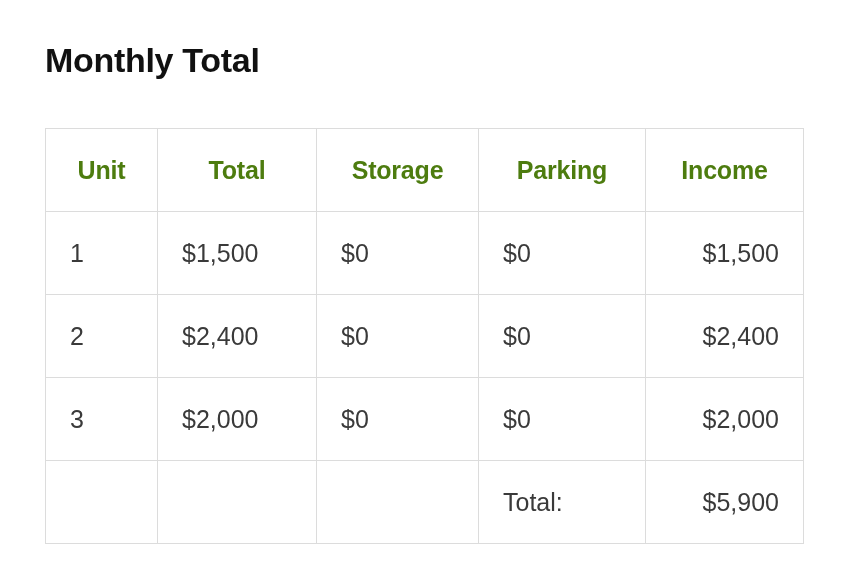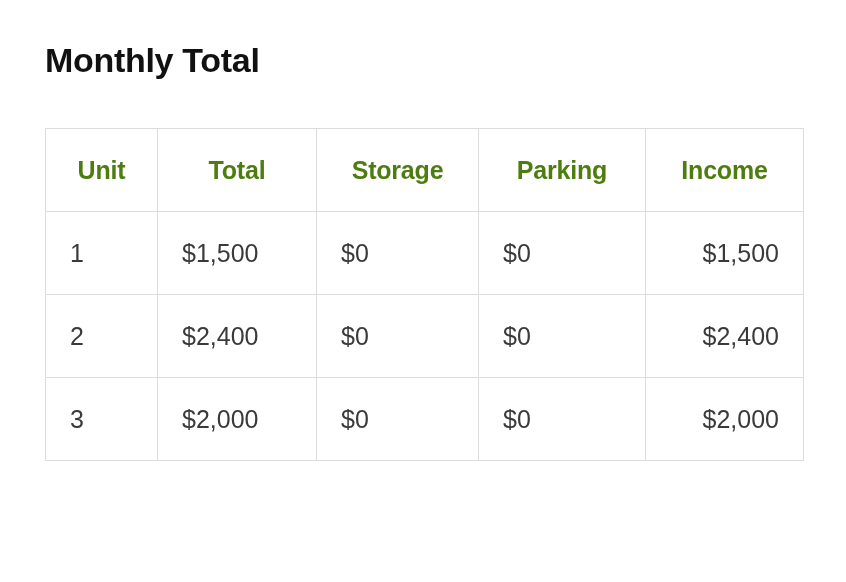--- a/index.html
+++ b/index.html
@@ -120,17 +120,24 @@
           <td class="align-left">$0</td>
           <td class="align-right">$2,400</td>
         </tr>
         <tr>
           <td class="align-left">3</td>
           <td class="align-left">$2,000</td>
           <td class="align-left">$0</td>
           <td class="align-left">$0</td>
           <td class="align-right">$2,000</td>
         </tr>
+        <tr>
+          <td class="empty-cell"></td>
+          <td class="empty-cell"></td>
+          <td class="empty-cell"></td>
+          <td class="align-left">Total:</td>
+          <td class="align-right">$5,900</td>
+        </tr>
       </tbody>
     </table>
   </div>
 
 </div>
 
 </body></html>

